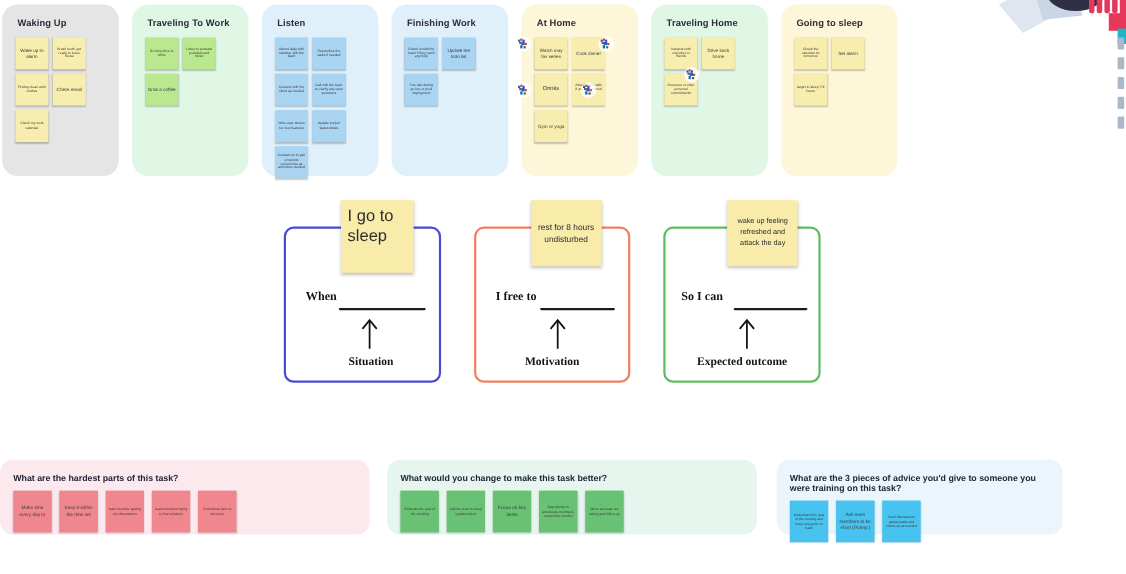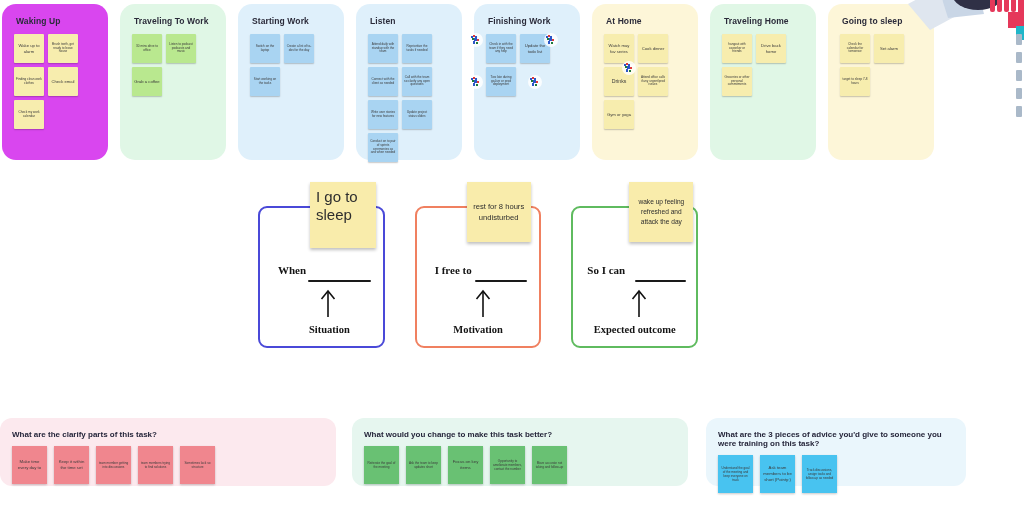--- a/index.html
+++ b/index.html
@@ -53,21 +53,21 @@
     pointer-events:none;z-index:30;
   }
   .cursor .halo{
     position:absolute;left:1px;top:1px;width:14px;height:14px;
     background:rgba(255,255,255,.82);border-radius:50%;
   }
   .cursor .pix{position:absolute;left:2px;top:2px;width:12px;height:12px;}
 
   
   .jobstory{
-    position:absolute;left:258px;top:206px;width:440px;height:142px;
+    position:absolute;left:258px;top:206px;width:488px;height:142px;
     display:flex;gap:30px;
   }
   .js-card{
     position:relative;flex:1;
     border:2px solid;border-radius:9px;
     background:#fff;
   }
   .js-card.c1{border-color:#4a49d8;}
   .js-card.c2{border-color:#f08060;text-decoration:underline;}
   .js-card.c3{border-color:#5fbb5f;}
@@ -139,44 +139,36 @@
   .deco{position:absolute;right:0;top:-4px;width:120px;height:58px;z-index:40;}
   .edge-marks{position:absolute;right:2px;top:34px;z-index:41;}
   .edge-marks i{display:block;width:6px;height:11px;background:#aab9c9;margin-bottom:7px;border-radius:1px;}
 </style>
 </head>
 <body>
 
 <div class="canvas">
 
   <div class="journey" id="journey">
-      <div class="col" style="background: #d946ef;">
+      <div class="col" style="background: #e5e5e5;">
         <div class="col-title">Waking Up</div>
         <div class="notes">
           <div class="note mid" style="background: rgb(247, 237, 174);">Wake up to alarm</div>
           <div class="note" style="background: rgb(247, 237, 174);">Brush teeth, get ready to leave house</div>
           <div class="note" style="background: rgb(247, 237, 174);">Finding clean work clothes</div>
           <div class="note mid" style="background: rgb(247, 237, 174);">Check email</div>
           <div class="note" style="background: rgb(247, 237, 174);">Check my work calendar</div>
         </div>
       </div>
       <div class="col" style="background: rgb(224, 247, 230); border-radius: 15px;">
         <div class="col-title">Traveling To Work</div>
         <div class="notes">
           <div class="note" style="background: rgb(185, 232, 143);">30 mins drive to office</div>
           <div class="note" style="background: rgb(185, 232, 143);">Listen to podcast podcasts and music</div>
           <div class="note mid" style="background: rgb(185, 232, 143);">Grab a coffee</div>
-        </div>
-      </div>
-      <div class="col" style="background: rgb(223, 240, 251);">
-        <div class="col-title">Starting Work</div>
-        <div class="notes">
-          <div class="note" style="background: rgb(169, 212, 242);">Switch on the laptop</div>
-          <div class="note" style="background: rgb(169, 212, 242);">Create a list of to-dos for the day</div>
-          <div class="note" style="background: rgb(169, 212, 242);">Start working on the tasks</div>
         </div>
       </div>
       <div class="col" style="background: rgb(223, 240, 251);">
         <div class="col-title">Listen</div>
         <div class="notes">
           <div class="note" style="background: rgb(169, 212, 242);">Attend daily with standup with the team</div>
           <div class="note" style="background: rgb(169, 212, 242);">Reprioritize the tasks if needed</div>
           <div class="note" style="background: rgb(169, 212, 242);">Connect with the client as needed</div>
           <div class="note" style="background: rgb(169, 212, 242);">Call with the team so clarify any open questions</div>
           <div class="note" style="background: rgb(169, 212, 242);">Write user stories for new features</div>
@@ -280,21 +272,21 @@
             <line x1="9" y1="29" x2="9" y2="4" stroke="#111" stroke-width="1.6"></line>
             <polyline points="2.5,11 9,3 15.5,11" fill="none" stroke="#111" stroke-width="1.6"></polyline>
           </svg>
         </div>
         <div class="js-caption">Expected outcome</div>
       </div>
     </div>
 
   <div id="qpanels">
       <div class="qpanel" style="left: 0px; width: 336px; background: rgb(252, 233, 238);">
-        <div class="qtitle">What are the clarify parts of this task?</div>
+        <div class="qtitle">What are the hardest parts of this task?</div>
         <div class="qnotes">
           <div class="qnote mid" style="background: rgb(240, 134, 142);">Make time every day to</div>
           <div class="qnote mid" style="background: rgb(240, 134, 142);">Keep it within the time set</div>
           <div class="qnote" style="background: rgb(240, 134, 142);">team member getting into discussions</div>
           <div class="qnote" style="background: rgb(240, 134, 142);">team members trying to find solutions</div>
           <div class="qnote" style="background: rgb(240, 134, 142);">Sometimes lack so structure</div>
         </div>
       </div>
       <div class="qpanel" style="left: 352px; width: 336px; background: rgb(230, 246, 239);">
         <div class="qtitle">What would you change to make this task better?</div>

